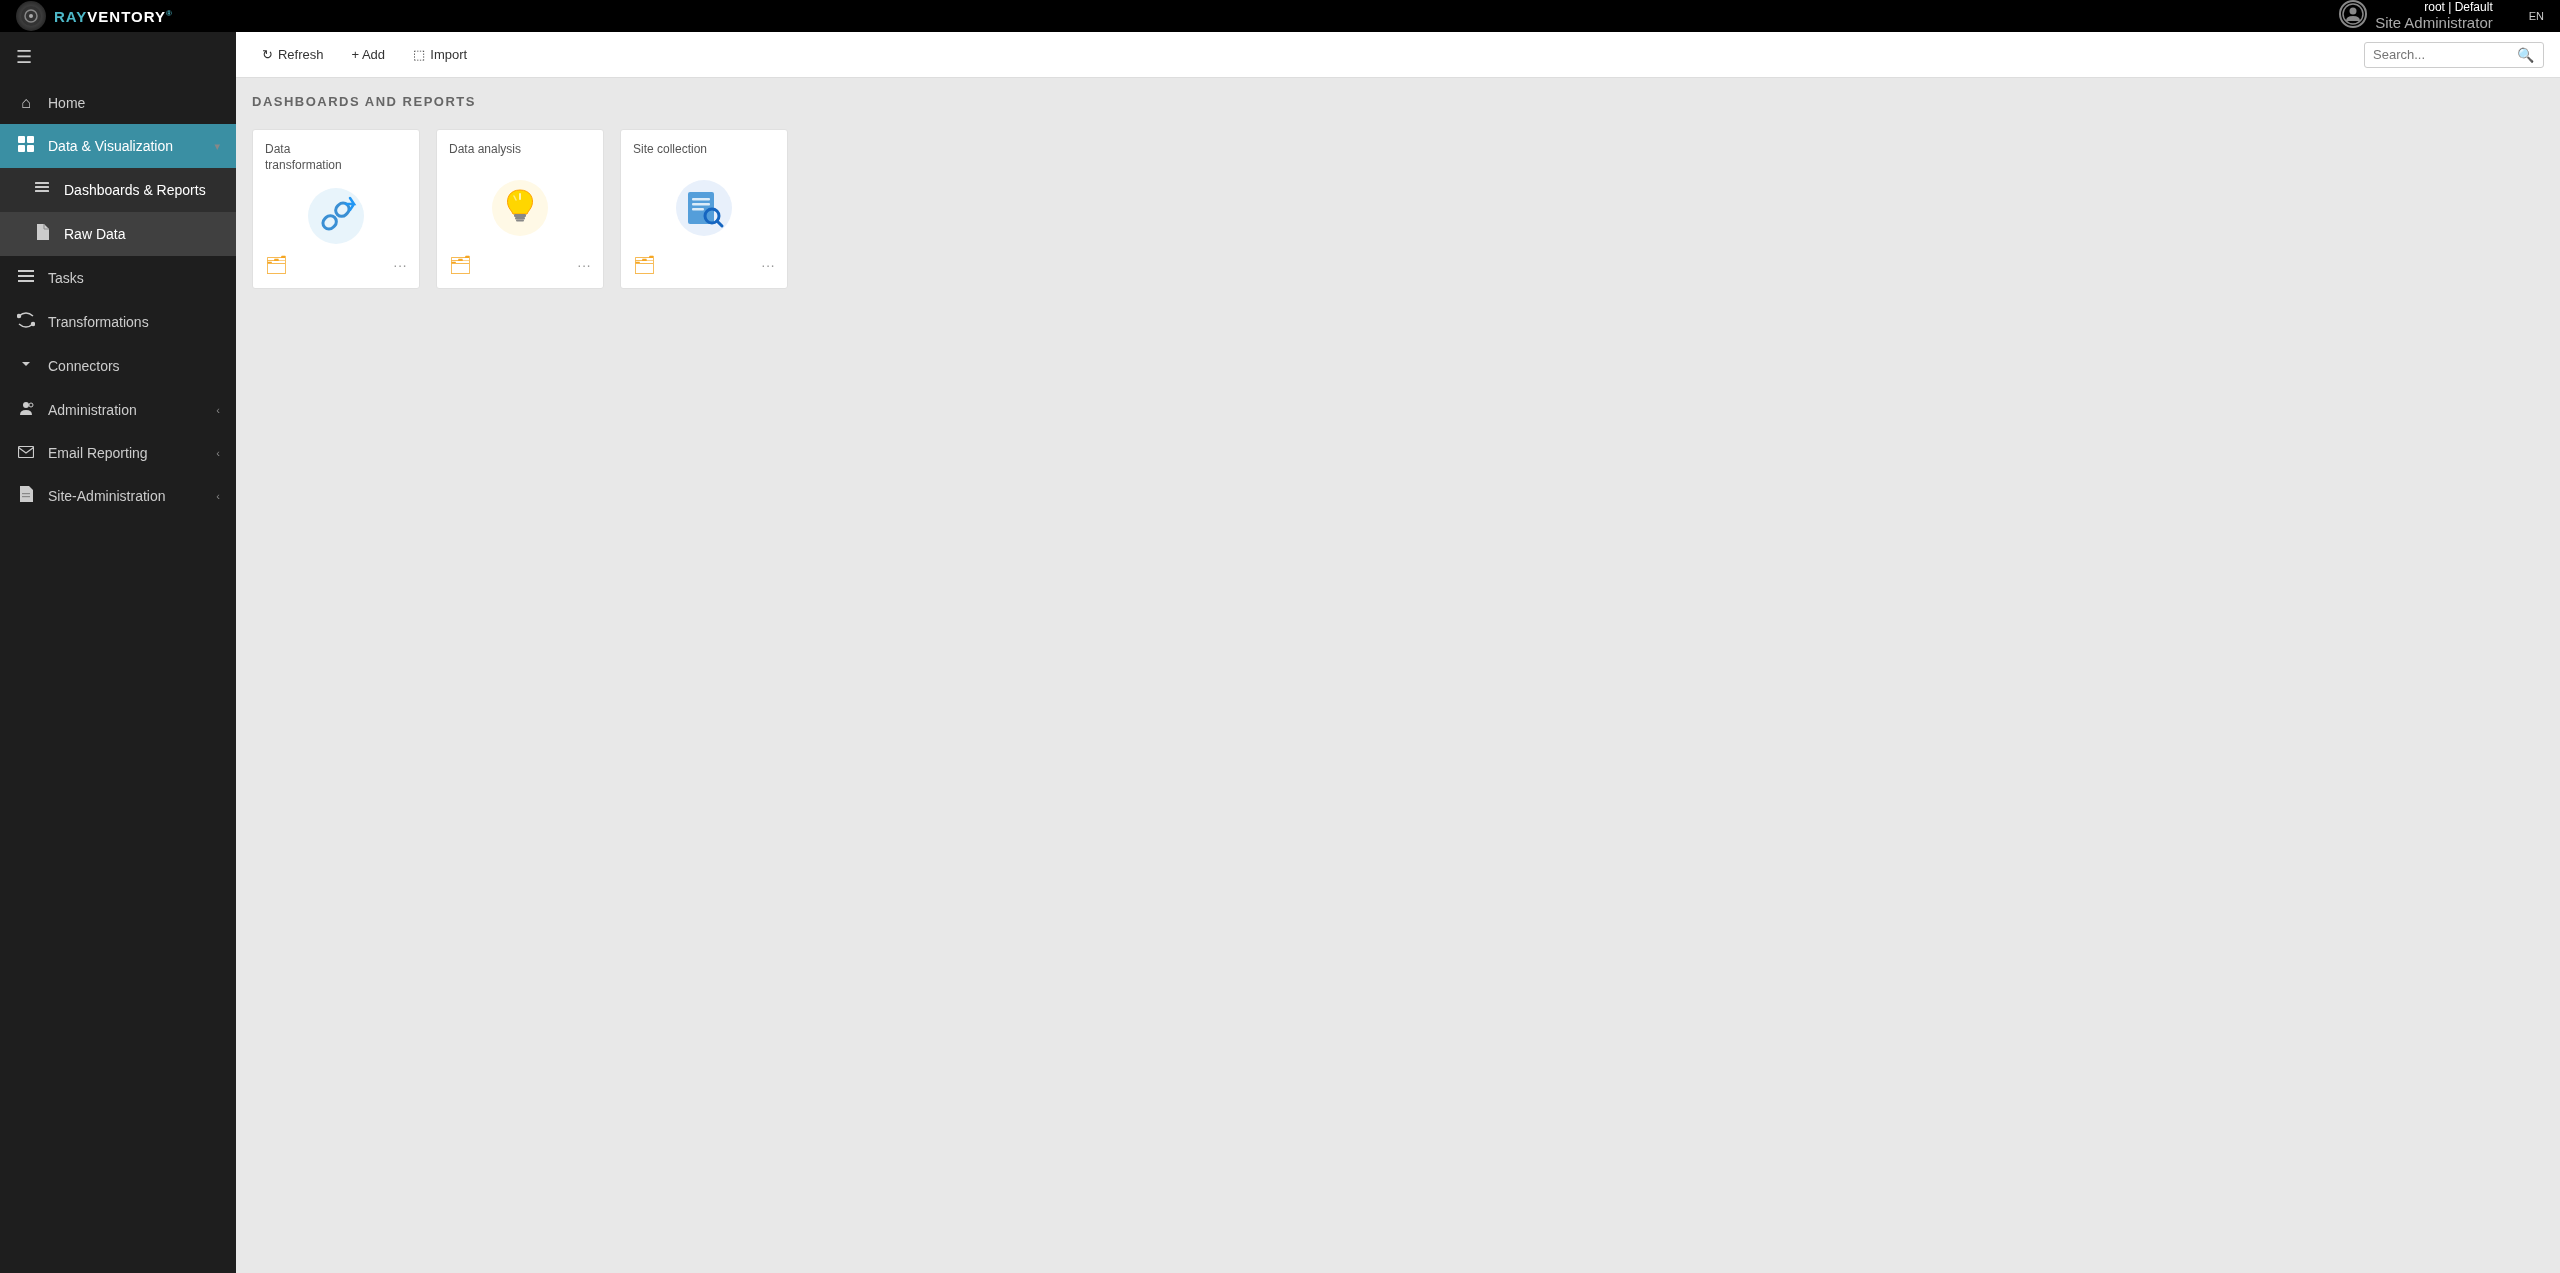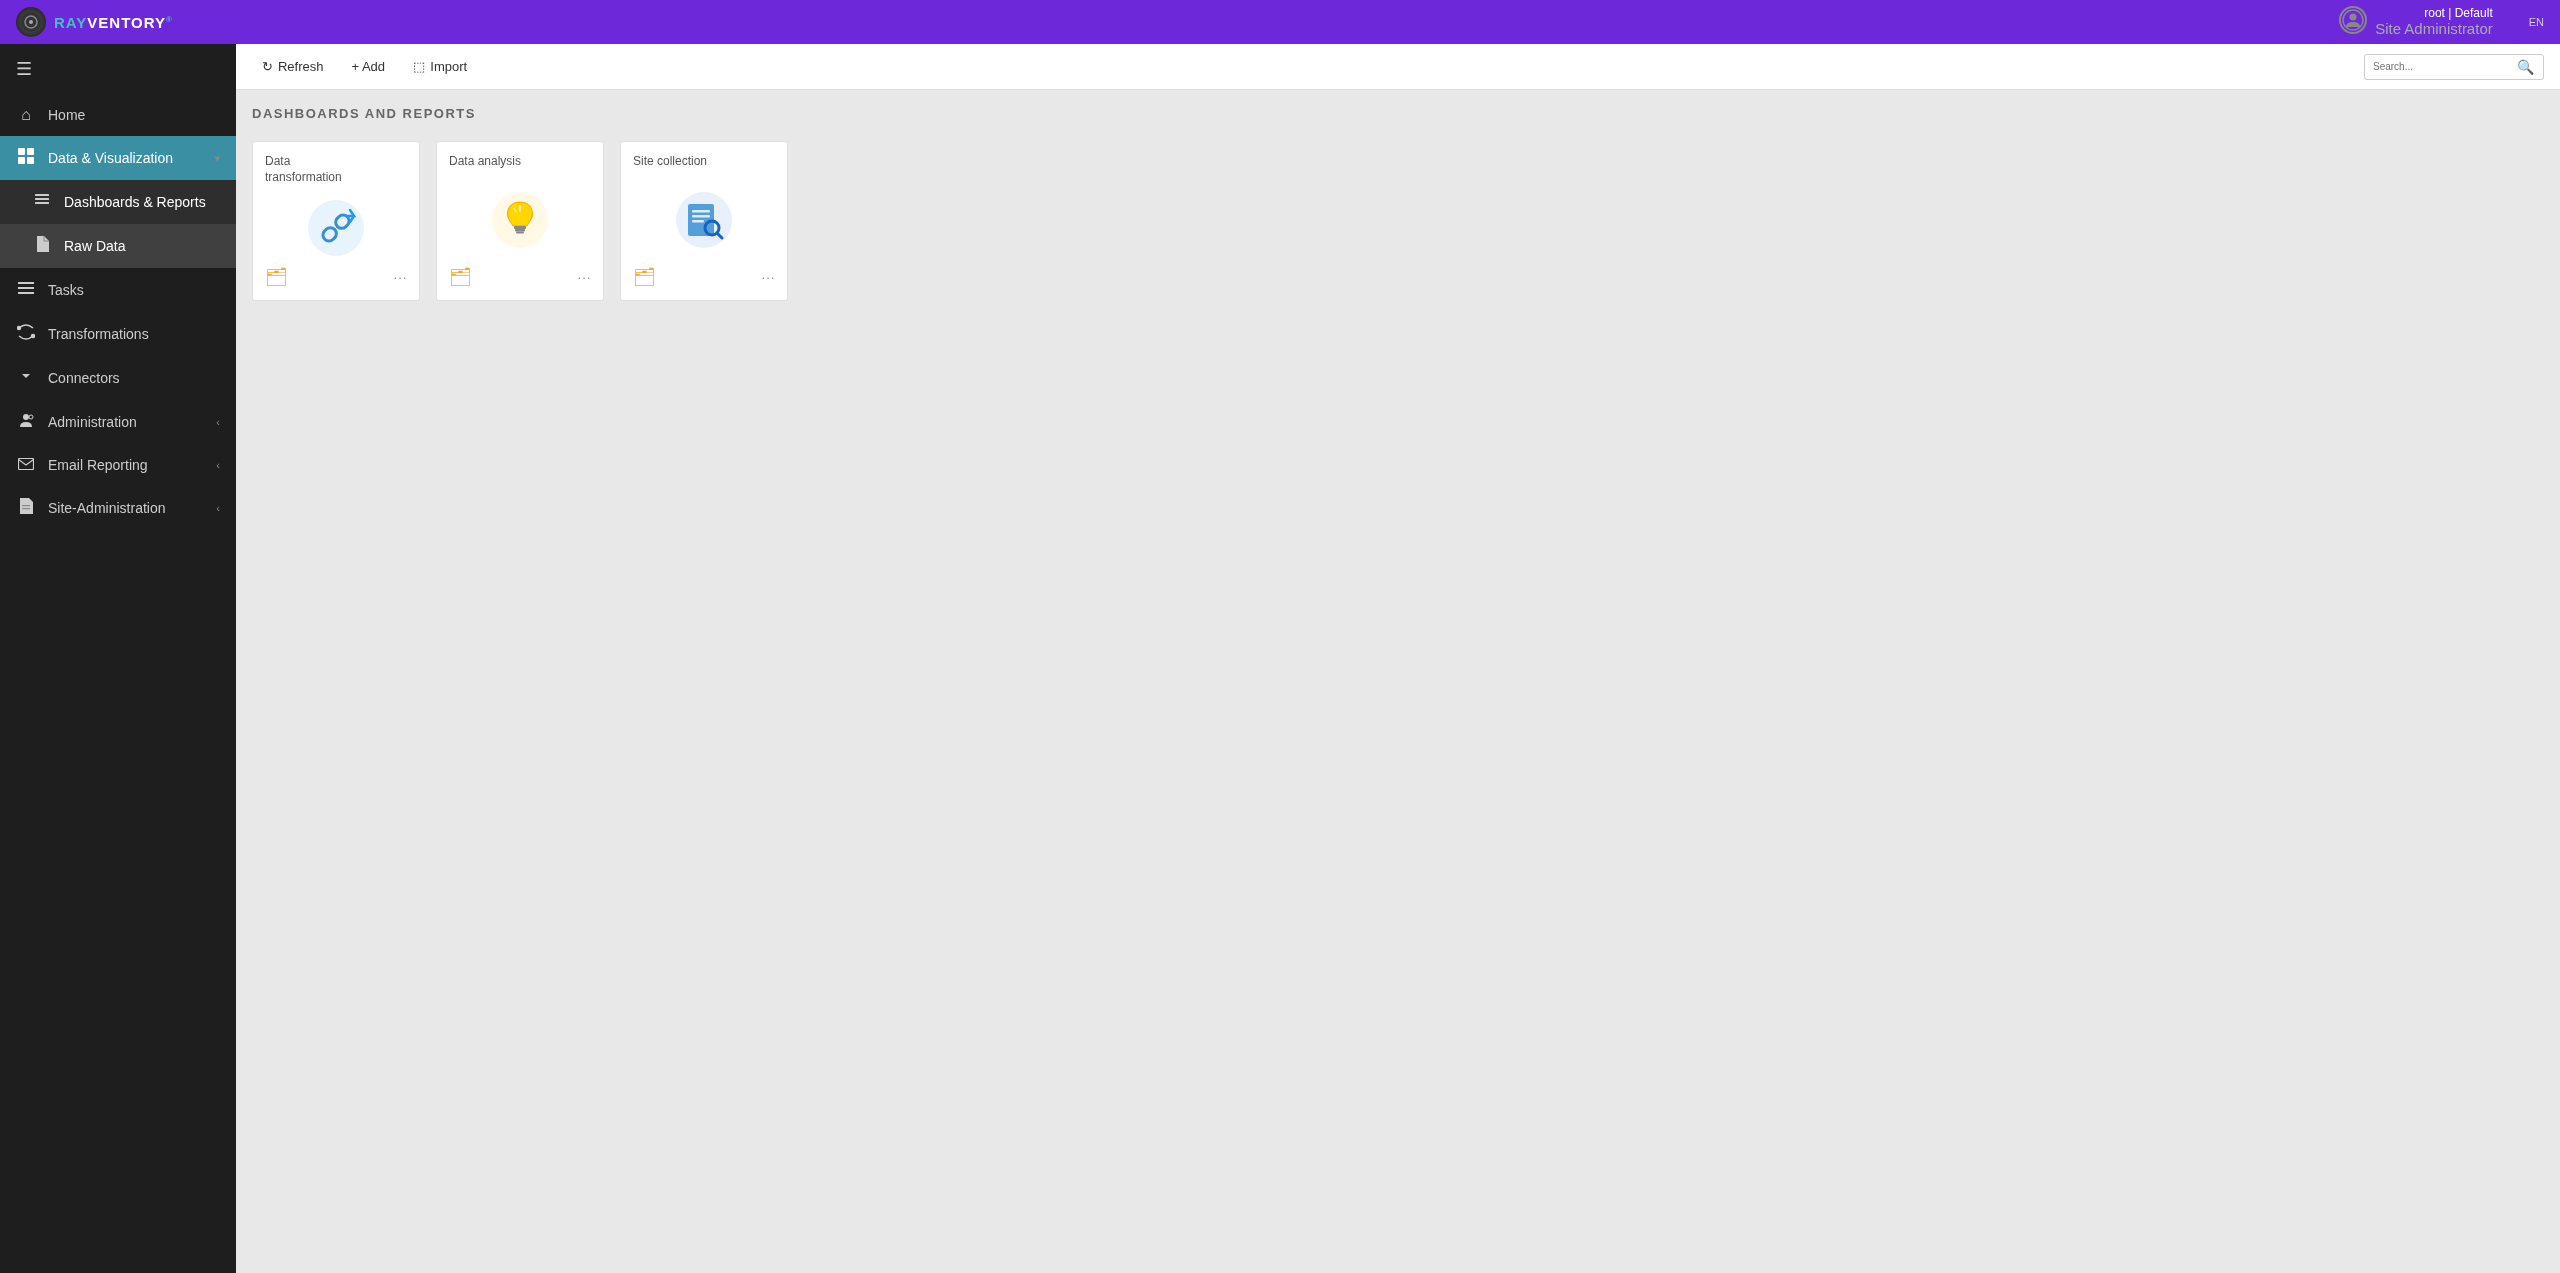--- a/index.html
+++ b/index.html
@@ -1,21 +1,21 @@
 <!DOCTYPE html>
 <html><head>
   <meta charset="utf-8">
   <style>
     * { margin: 0; padding: 0; box-sizing: border-box; }
     body { font-family: 'Segoe UI', Arial, sans-serif; display: flex; flex-direction: column; height: 100vh; overflow: hidden; background: #e8e8e8; }
 
     
     .topbar {
-      background: #6d28d9;
-      height: 44px;
+      background: #000000;
+      height: 32px;
       display: flex;
       align-items: center;
       justify-content: space-between;
       padding: 0 16px;
       flex-shrink: 0;
       z-index: 100;
     }
     .topbar-left {
       display: flex;
       align-items: center;
@@ -163,21 +163,21 @@
       border: 1px solid #ccc;
       border-radius: 3px;
       background: white;
       padding: 4px 8px;
       gap: 6px;
       width: 180px;
     }
     .toolbar-search input {
       border: none;
       outline: none;
-      font-size: 10px;
+      font-size: 13px;
       color: #333;
       width: 100%;
       background: transparent;
     }
 
     
     .main-content {
       flex: 1;
       display: flex;
       flex-direction: column;

